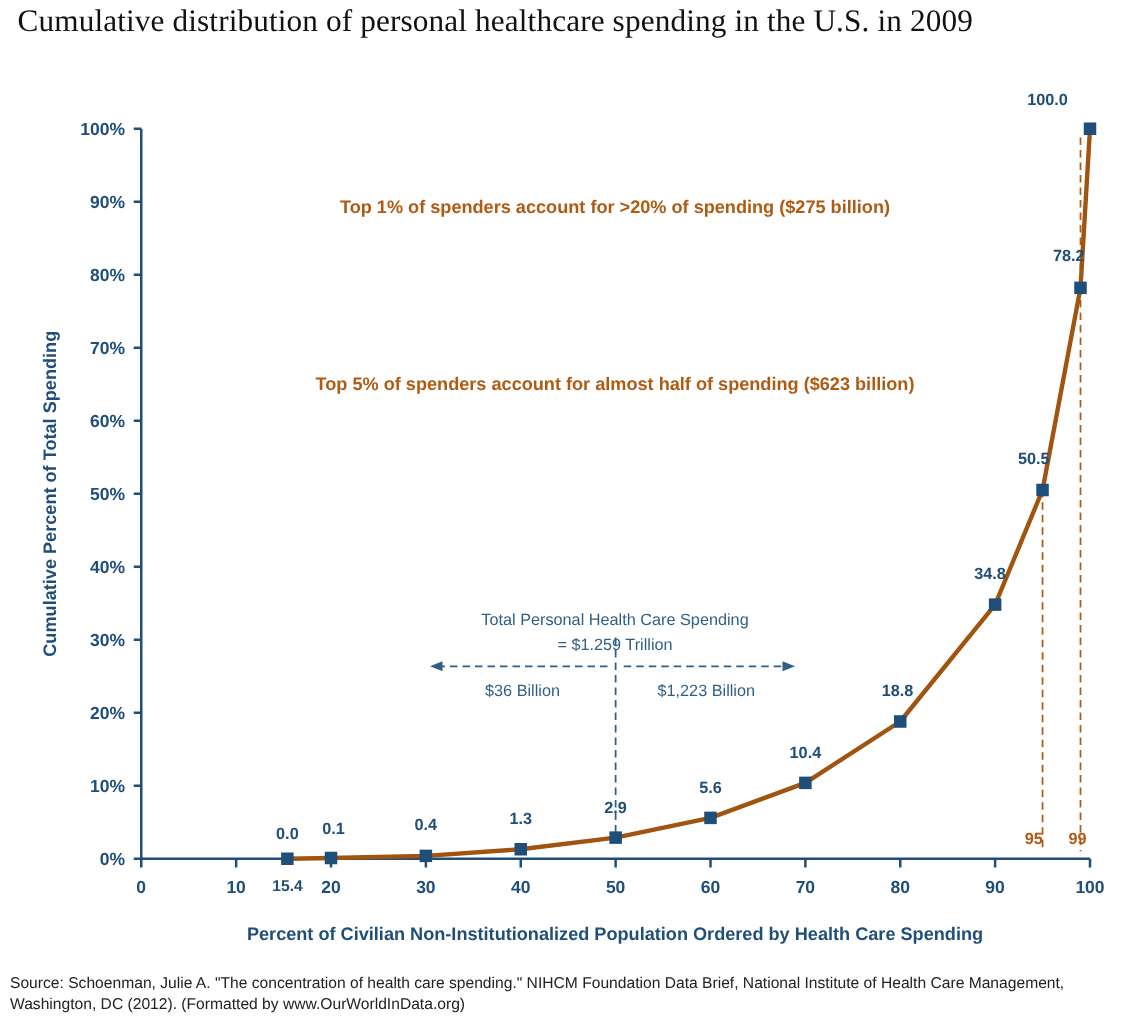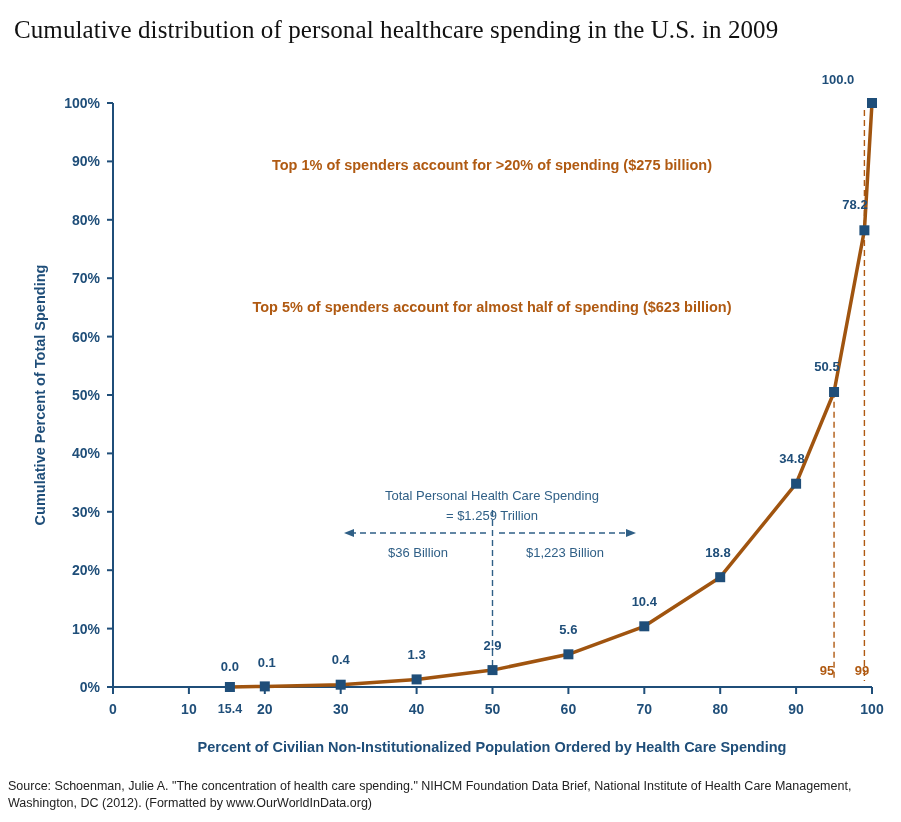--- a/index.html
+++ b/index.html
@@ -12,21 +12,21 @@
     height: 822px;
     font-family: "Liberation Sans", sans-serif;
     color: #1a3a5c;
     position: relative;
     overflow: hidden;
   }
   #page-title {
     font-family: "Liberation Serif", serif;
     font-size: 25px;
     color: #111111;
-    padding: 16px 0 0 14px;
+    padding: 4px 0 0 14px;
     letter-spacing: 0.1px;
     white-space: nowrap;
   }
   #chart-area {
     position: absolute;
     left: 0;
     top: 62px;
     width: 901px;
     height: 700px;
   }

